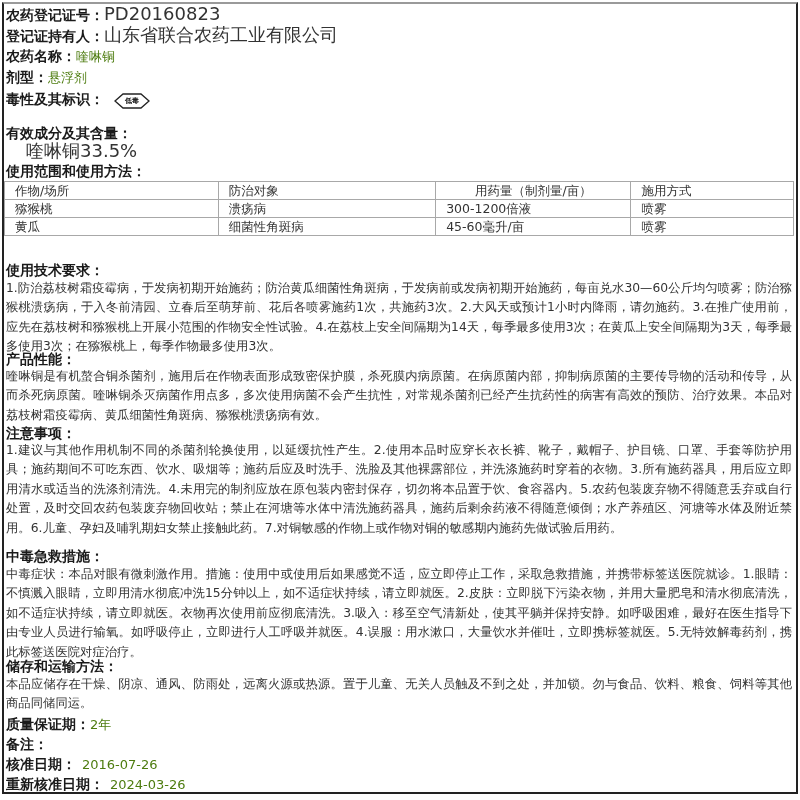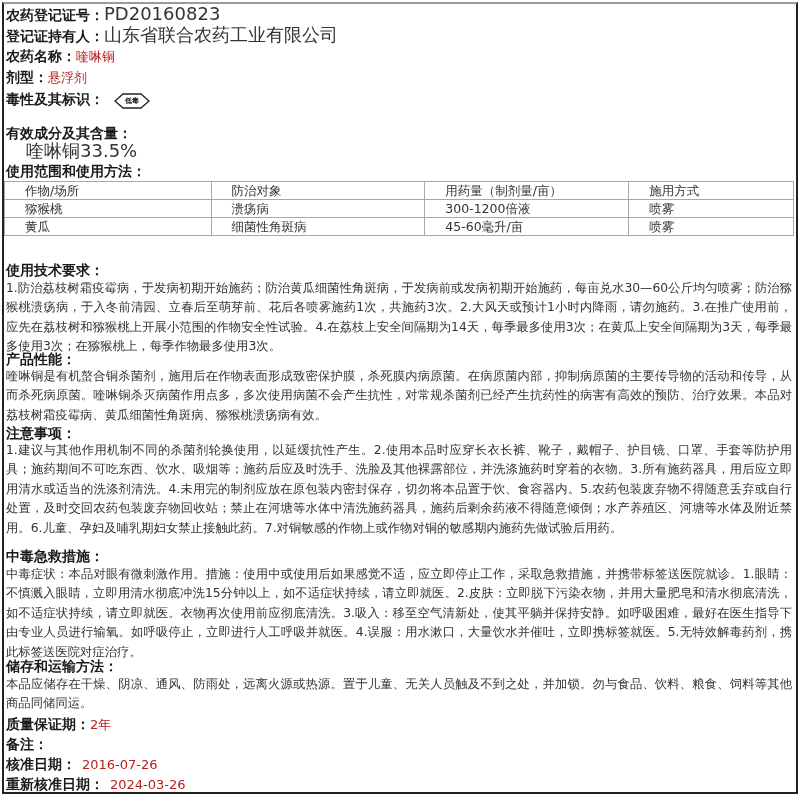--- a/index.html
+++ b/index.html
@@ -33,21 +33,21 @@
       font-size: 13px;
       line-height: 18px;
     }
     .lbl {
       font-weight: bold;
       font-size: 14px;
       color: #1a1a1a;
     }
     .val {
       font-size: 13px;
-      color: #b91c1c;
+      color: #4d7c0f;
     }
     .val-lg {
       font-size: 18px;
       color: #333333;
       margin-top: 48px;
     }
     .section-title {
       position: absolute;
       left: 6px;
       font-weight: bold;
@@ -98,27 +98,27 @@
       left: 4px;
       top: 181px;
       width: 790px;
       border-collapse: collapse;
       font-size: 12.5px;
       color: #333333;
     }
     table.usage td {
       border: 1px solid #a8a8a8;
       height: 17px;
-      padding: 0 20px;
+      padding: 0 10px;
       line-height: 17px;
       white-space: nowrap;
     }
     table.usage td.c1 { width: 216px; }
     table.usage td.c2 { width: 217px; }
-    table.usage td.c3 { width: 184px; }
+    table.usage td.c3 { width: 184px; text-align: center; }
     table.usage td.c4 { width: 157px; }
   </style>
 </head>
 <body>
 
 <div class="frame"></div>
 
 <div class="line" style="top:5px;">
   <span class="lbl">农药登记证号：</span><span class="val-lg">PD20160823</span>
 </div>

